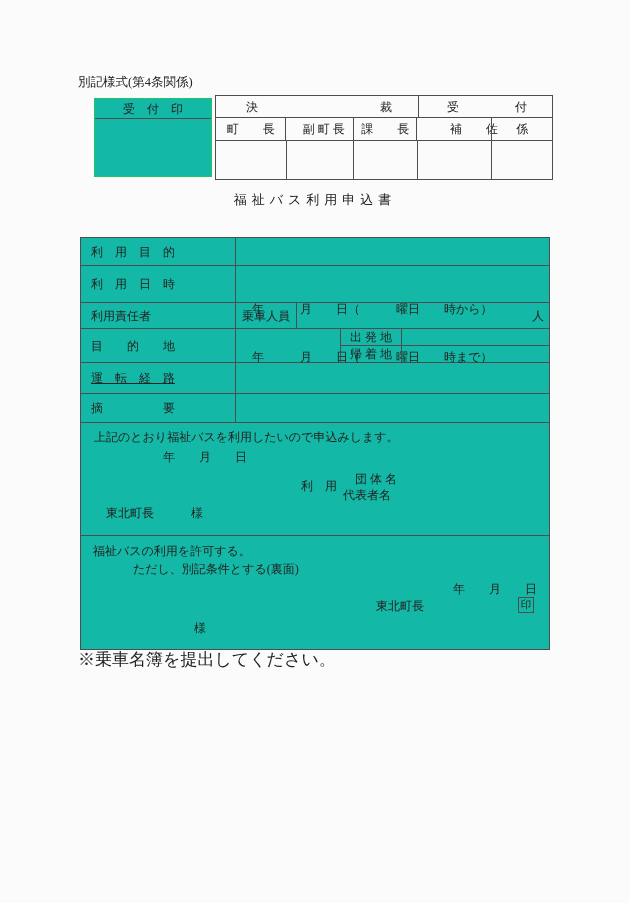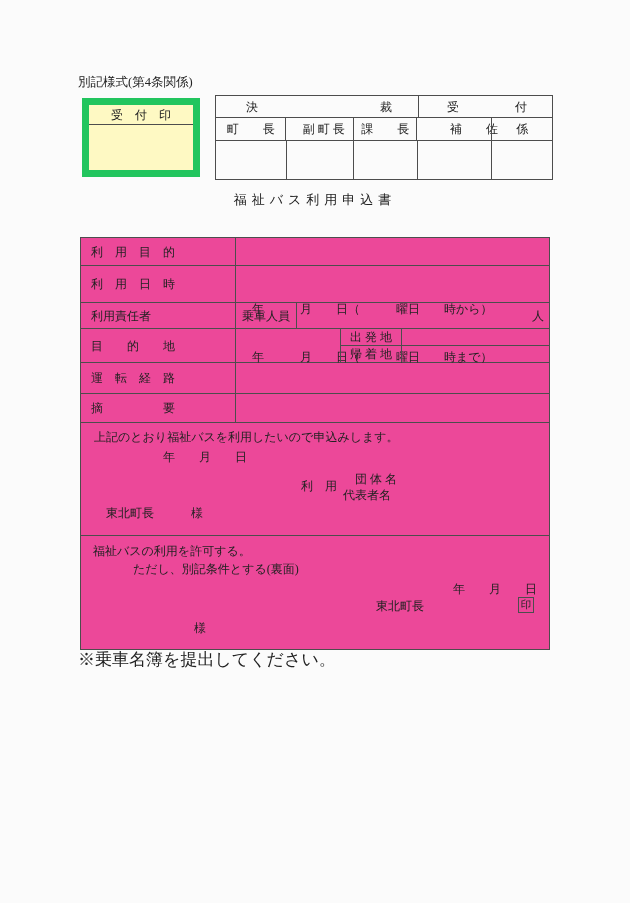--- a/index.html
+++ b/index.html
@@ -7,22 +7,22 @@
     width:630px;height:903px;position:relative;
     background:#fbfbfb;color:#222;
     font-family:"Liberation Serif","DejaVu Serif",serif;
     font-size:12px;line-height:1;
     -webkit-font-smoothing:antialiased;
   }
   .abs{position:absolute;white-space:pre;}
   
   .form-note{left:78px;top:76px;font-size:12.5px;}
   
-  .stamp-box{position:absolute;left:82px;top:98px;width:118px;height:79px;
-    border:7px solid #22c55e;box-sizing:border-box;background:#fef9c3;}
+  .stamp-box{position:absolute;left:94px;top:98px;width:118px;height:79px;
+    border:1px solid #22c55e;box-sizing:border-box;background:#14b8a6;}
   .stamp-header{height:20px;border-bottom:1px solid #4d4d4d;box-sizing:border-box;
     display:flex;align-items:center;justify-content:center;}
   .stamp-body{height:57px;}
   
   .approval{position:absolute;left:215px;top:95px;width:338px;height:85px;
     border:1px solid #4d4d4d;box-sizing:border-box;background:#fbfbfb;}
   .a-row{display:flex;box-sizing:border-box;}
   .a-row + .a-row{border-top:1px solid #4d4d4d;}
   .a-cell{box-sizing:border-box;display:flex;align-items:center;justify-content:center;white-space:pre;}
   .a-cell + .a-cell{border-left:1px solid #4d4d4d;}
@@ -31,42 +31,42 @@
   .a-span3{width:202px;padding:0 26px 0 30px;}
   .a-span2{width:134px;padding:0 25px 0 28px;}
   .a-cols{height:23px;}
   .a-blank{height:39px;}
   .c1{width:70px;} .c2{width:68px;padding-left:8px;} .c3{width:64px;} .c4{width:75px;padding-left:39px;} .c5{width:61px;}
   
   .title{left:0;top:193px;width:630px;text-align:center;
     font-size:13px;letter-spacing:5px;white-space:normal;}
   
   .main-box{position:absolute;left:80px;top:237px;width:470px;height:413px;
-    border:1px solid #4d4d4d;box-sizing:border-box;background:#ec4899;}
+    border:1px solid #4d4d4d;box-sizing:border-box;background:#14b8a6;}
   .row{display:flex;box-sizing:border-box;border-bottom:1px solid #4d4d4d;}
   .label-cell{width:155px;box-sizing:border-box;border-right:1px solid #4d4d4d;
     display:flex;align-items:center;padding-left:10px;white-space:pre;}
   .value-cell{flex:1;box-sizing:border-box;}
   .r1{height:28px;}
   .r2{height:37px;}
   .r2 .value-cell{padding:3px 0 0 16px;line-height:16px;white-space:pre;}
   .r3{height:26px;}
   .tel-cell{width:105px;box-sizing:border-box;border-right:1px solid #4d4d4d;
     display:flex;align-items:flex-end;padding:0 0 3px 2px;font-size:11px;white-space:pre;}
   .mid-label{width:61px;box-sizing:border-box;border-right:1px solid #4d4d4d;
     display:flex;align-items:center;justify-content:center;white-space:pre;}
   .unit-cell{flex:1;display:flex;align-items:center;justify-content:flex-end;padding-right:5px;}
   .r4{height:34px;}
   .dest-value{width:105px;box-sizing:border-box;border-right:1px solid #4d4d4d;}
   .sub-rows{flex:1;display:flex;flex-direction:column;}
   .sub-row{display:flex;height:17px;box-sizing:border-box;}
   .sub-row + .sub-row{border-top:1px solid #4d4d4d;gap:8px;}
   .sub-row .mid-label{height:100%;}
   .sub-value{flex:1;}
-  .r5{height:31px;}
+  .r5{height:31px;text-decoration:underline;}
   .r6{height:29px;}
   
   .section{position:relative;box-sizing:border-box;font-family:Liberation Serif, serif;}
   .s7{height:113px;border-bottom:1px solid #4d4d4d;}
   .s8{height:115px;}
   .seal-box{border:1px solid #4d4d4d;width:16px;height:16px;box-sizing:border-box;
     display:flex;align-items:center;justify-content:center;font-size:10.5px;white-space:normal;}
   .footer-note{left:78px;top:651px;font-size:17px;}
 </style>
 </head>

